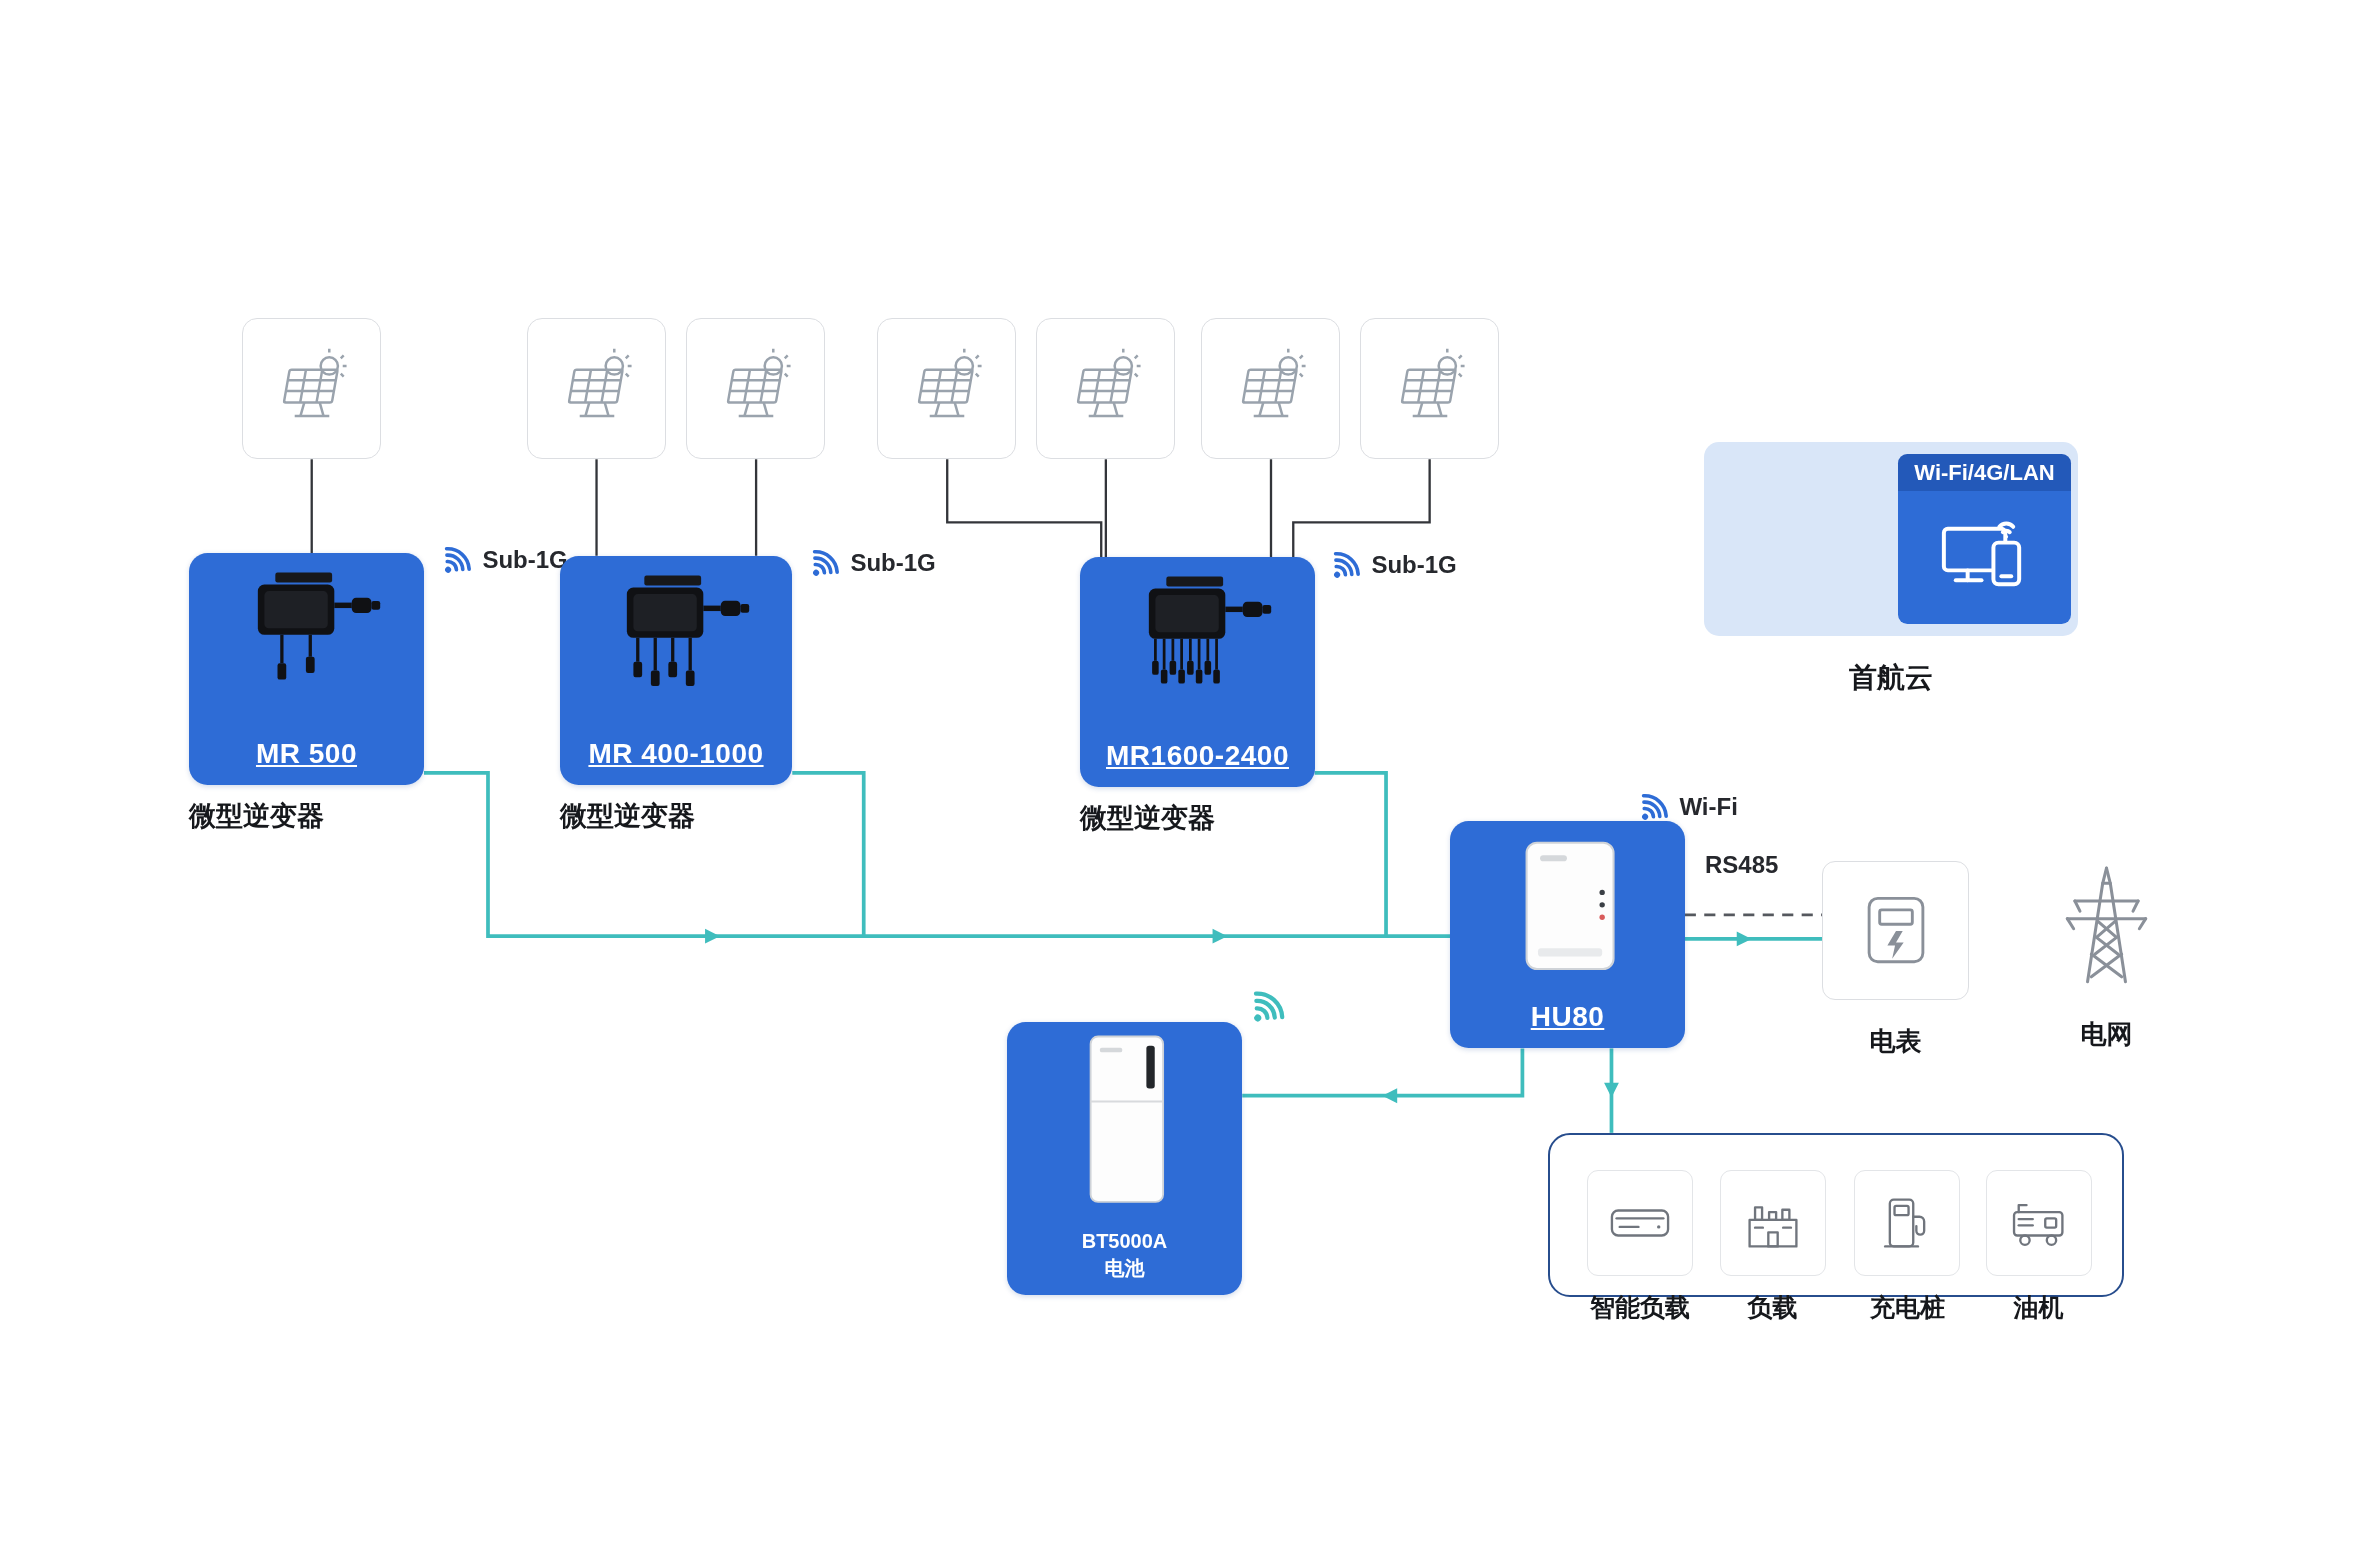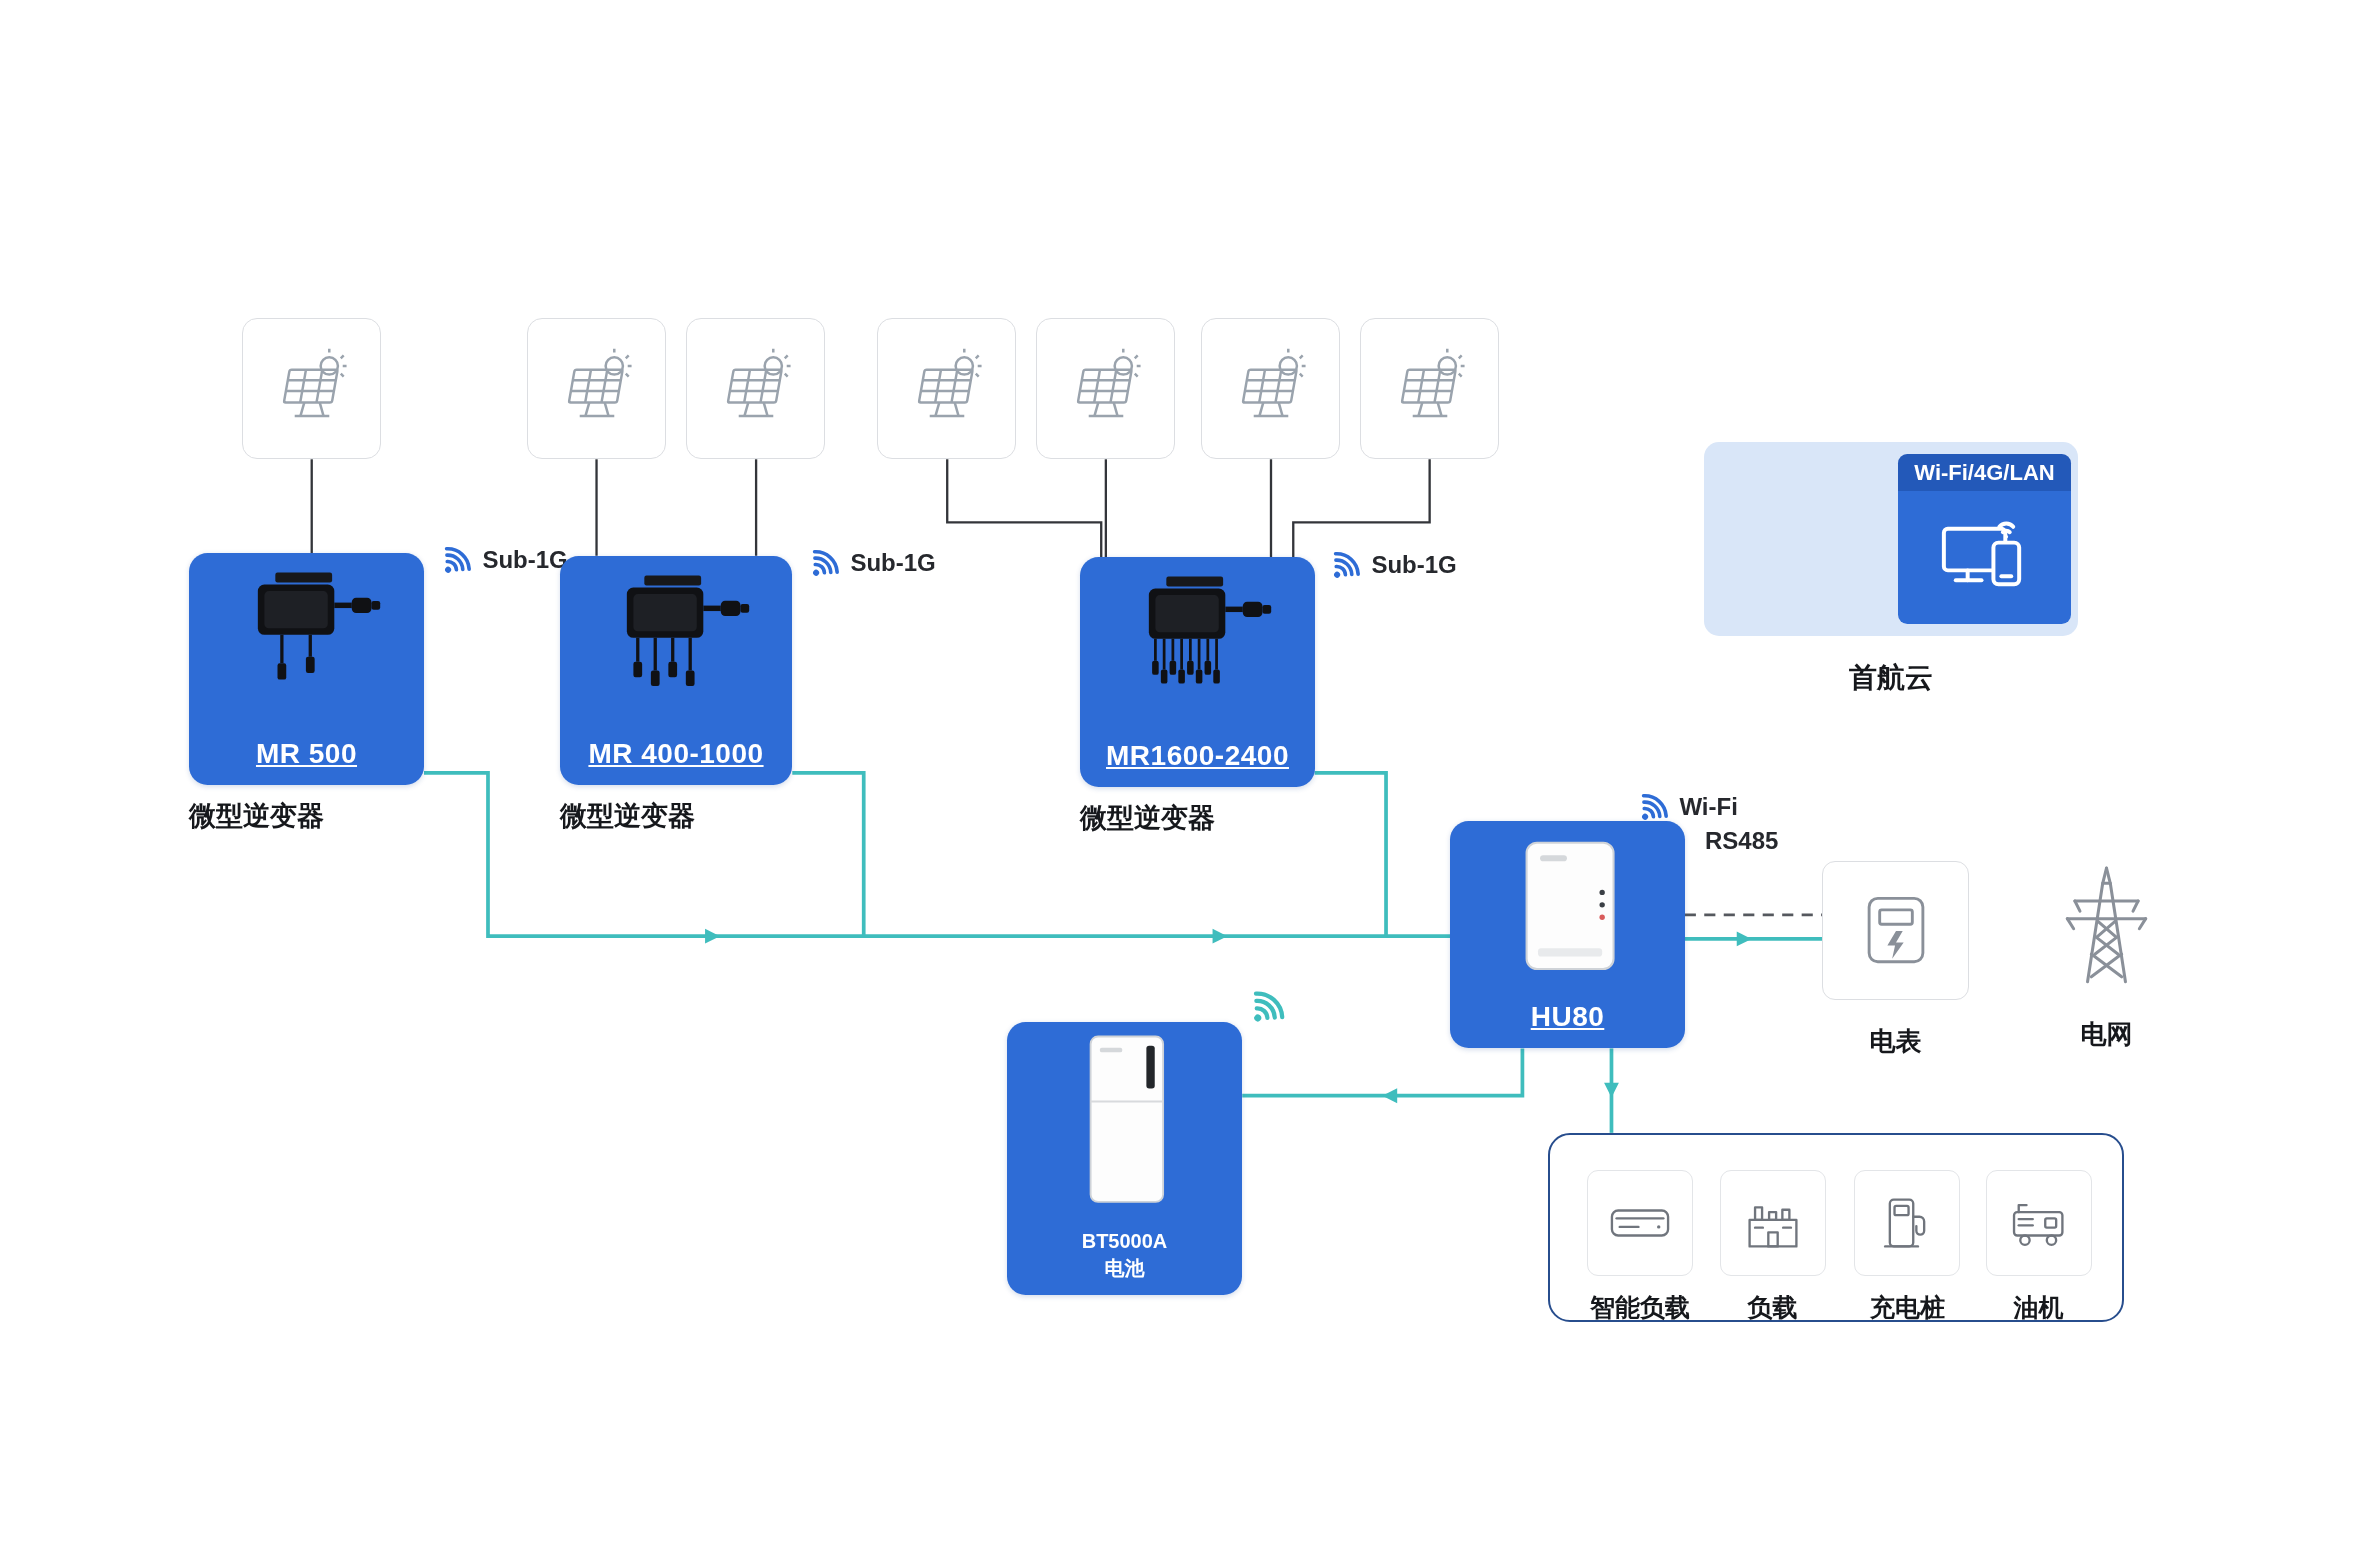--- a/index.html
+++ b/index.html
@@ -44,21 +44,21 @@
   .cloud-wrap{position:absolute;left:1704px;top:442px;width:374px;height:194px;background:var(--cloud-bg);border-radius:15px;}
   .cloud-tile{position:absolute;top:12px;height:170px;background:var(--blue);border-radius:9.3px;overflow:hidden;display:flex;flex-direction:column;align-items:center;}
   .cloud-tile-header{width:100%;height:37px;background:rgba(8,38,110,.28);color:#fff;font-size:22px;font-weight:bold;display:flex;align-items:center;justify-content:center;}
   .cloud-tile-icon{flex:1;display:flex;align-items:center;justify-content:center;}
   .white-icon{stroke:#fff;stroke-width:4;fill:none;stroke-linecap:round;stroke-linejoin:round;}
 
   .outline-box{position:absolute;background:#fff;border:1.9px solid var(--box-border);border-radius:13px;display:flex;align-items:center;justify-content:center;}
   .gray-icon{stroke:var(--gray-icon);stroke-width:3;fill:none;stroke-linecap:round;stroke-linejoin:round;}
   .tile-icon{stroke:var(--tile-icon);stroke-width:3;fill:none;stroke-linecap:round;stroke-linejoin:round;}
 
-  .loads-box{position:absolute;left:1548px;top:1133px;width:576px;height:189px;background:#fff;border:2.8px solid #274d8d;border-radius:22px;}
+  .loads-box{position:absolute;left:1548px;top:1133px;width:576px;height:164px;background:#fff;border:2.8px solid #274d8d;border-radius:22px;}
   .load-tile{position:absolute;top:35px;width:106px;height:106px;background:#fff;border:1.9px solid #e3e5e8;border-radius:11px;display:flex;align-items:center;justify-content:center;}
   .load-label{position:absolute;top:156px;width:139px;text-align:center;font-size:25px;font-weight:bold;color:var(--text-dark);}
 
   .bus-label{position:absolute;font-size:24px;font-weight:bold;color:#26282d;}
 </style>
 </head>
 <body>
 
 <div class="stage">
 
@@ -324,21 +324,21 @@
     <svg class="wifi-svg wifi-blue" width="43" height="43" viewBox="0 0 40 40">
       <g transform="rotate(42 20 24)">
           <path d="M14.3 26.3 A8 8 0 0 1 25.7 26.3"></path>
           <path d="M10.1 22.1 A14 14 0 0 1 29.9 22.1"></path>
           <path d="M5.9 17.9 A20 20 0 0 1 34.1 17.9"></path>
           <circle cx="20" cy="31.5" r="2.8"></circle>
         </g>
     </svg>
     <span class="radio-text">Wi-Fi</span>
   </div>
-  <div class="bus-label" style="left:1705px;top:827px">RS485</div>
+  <div class="bus-label" style="left:1705px;top:851px">RS485</div>
 
   <div class="outline-box" style="left:1822px;top:861px;width:147px;height:139px">
     <svg class="gray-icon" width="96" height="96" viewBox="0 0 100 100">
       <rect x="22" y="16" width="56" height="66" rx="9"></rect>
       <rect x="33" y="28" width="34" height="15" rx="2"></rect>
       <path d="M50 50 l-9 15 h8 l-3 14 12 -17 h-8 l7 -12 z" fill="#8a9099" stroke="none"></path>
     </svg>
   </div>
   <div class="under-label" style="left:1822px;top:1024px;width:147px">电表</div>
 

